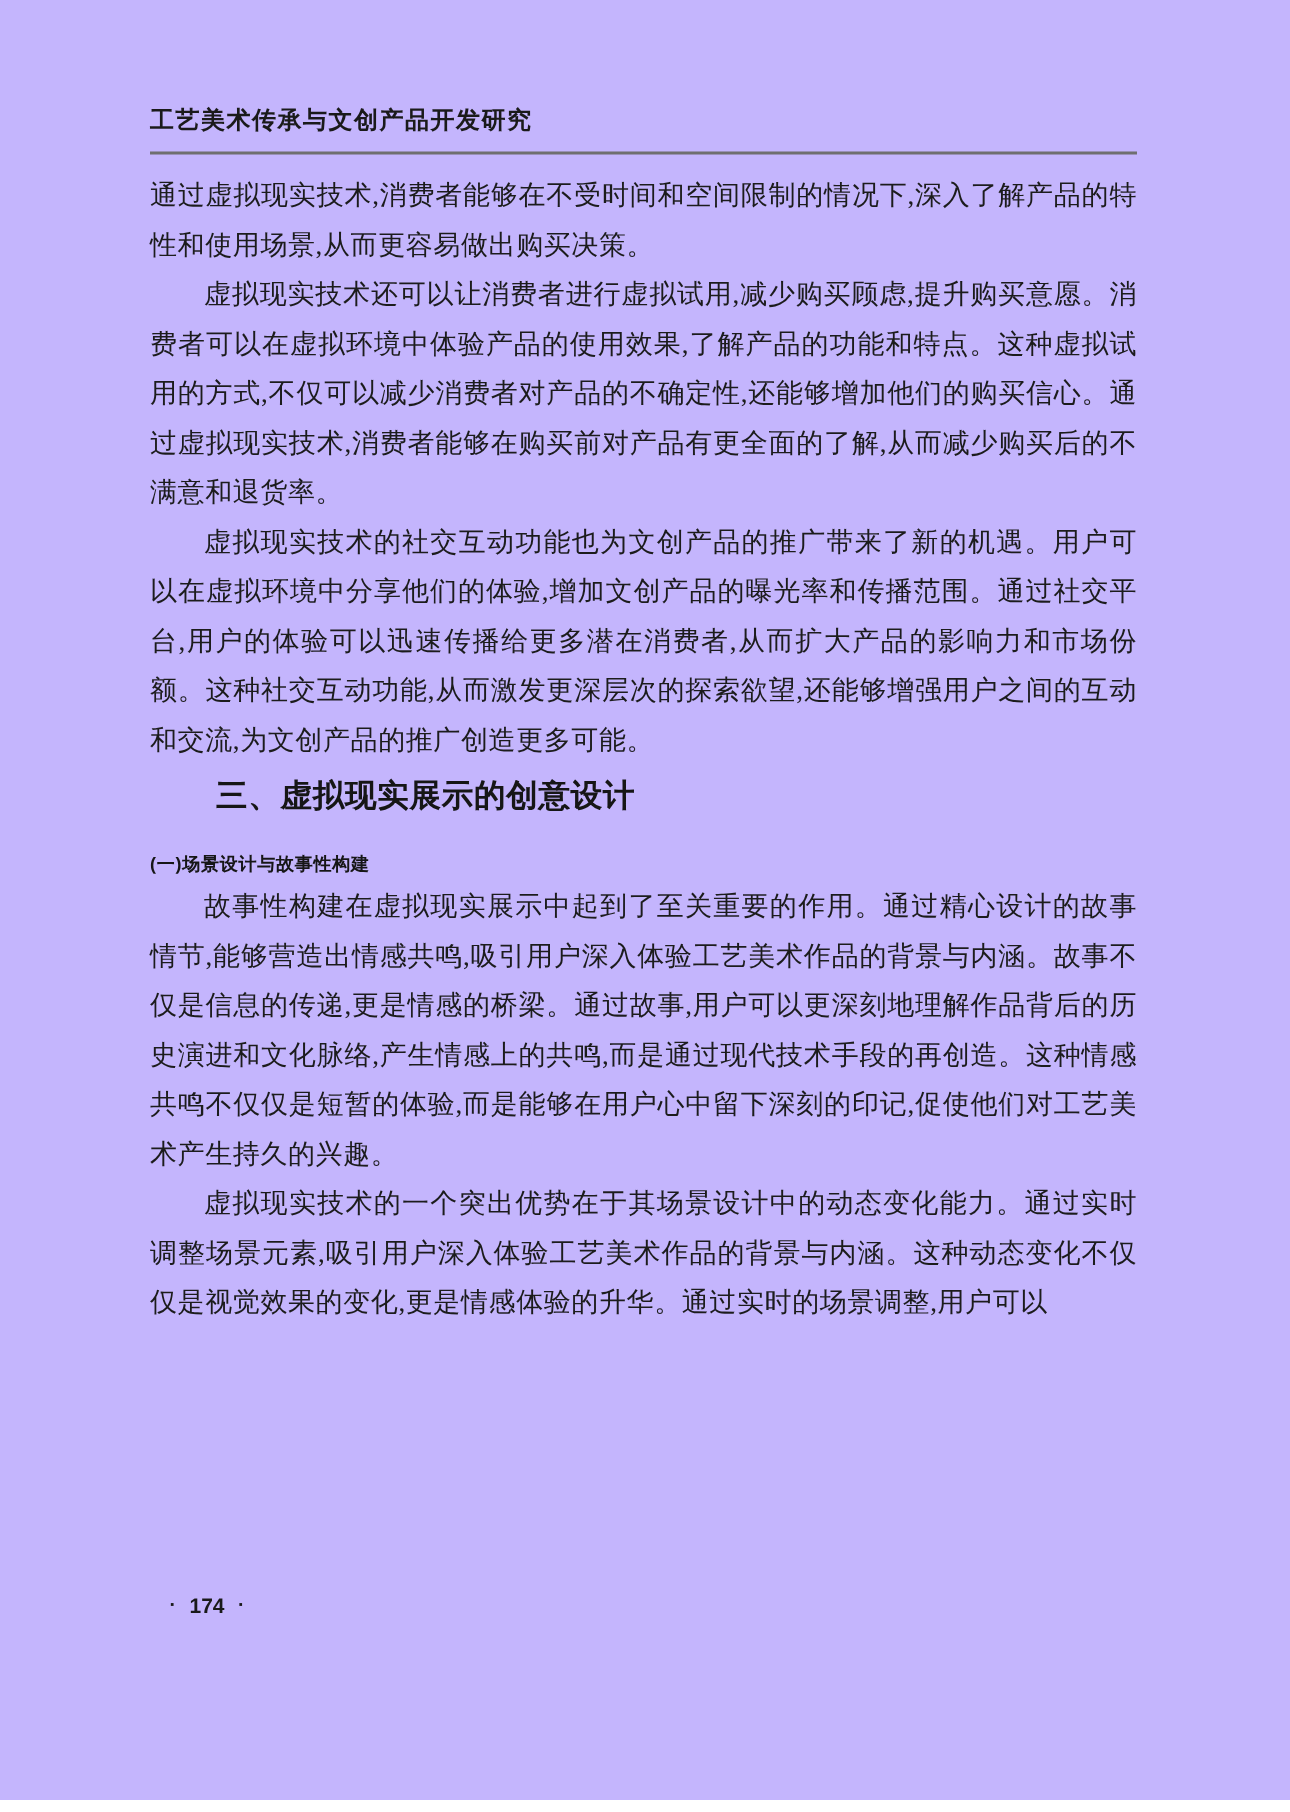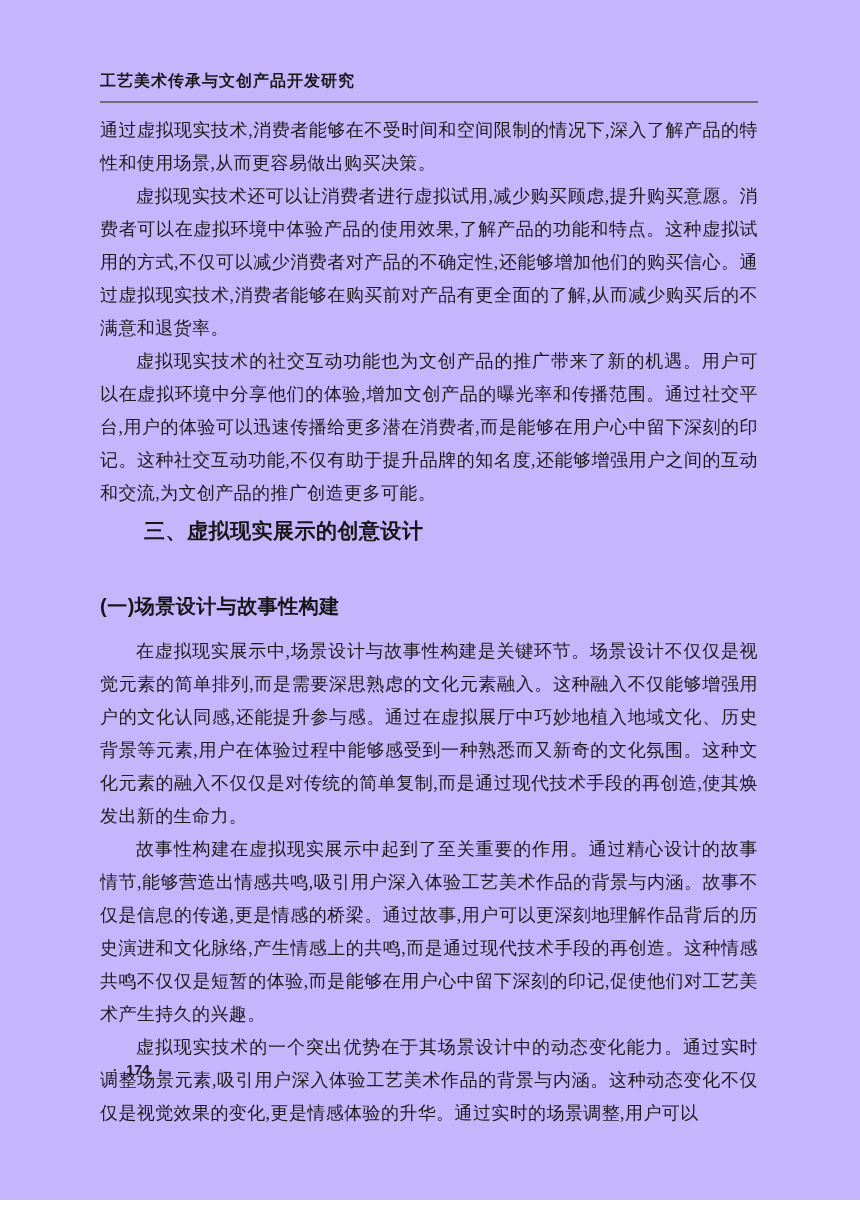--- a/index.html
+++ b/index.html
@@ -54,24 +54,24 @@
   .sec-heading {
     margin: 8px 0 0 44px;
     font-family: "Liberation Sans", "DejaVu Sans", sans-serif;
     font-weight: bold;
     font-size: 21px;
     line-height: 26px;
     letter-spacing: 0.5px;
     color: #161616;
   }
   .subsec-heading {
-    margin: 50px 0 0 0;
+    margin: 20px 0 0 0;
     font-family: "Liberation Sans", "DejaVu Sans", sans-serif;
     font-weight: bold;
-    font-size: 20px;
+    font-size: 12px;
     line-height: 24px;
     letter-spacing: 0.5px;
     color: #161616;
   }
   .after-heading {
     margin-top: 17px;
   }
   .page-footer {
     position: absolute;
     left: 104px;
@@ -97,27 +97,26 @@
     <header>
       <div class="running-head">工艺美术传承与文创产品开发研究</div>
       <hr class="head-rule">
     </header>
 
     <main>
       <p class="body-p first">通过虚拟现实技术,消费者能够在不受时间和空间限制的情况下,深入了解产品的特性和使用场景,从而更容易做出购买决策。</p>
 
       <p class="body-p">虚拟现实技术还可以让消费者进行虚拟试用,减少购买顾虑,提升购买意愿。消费者可以在虚拟环境中体验产品的使用效果,了解产品的功能和特点。这种虚拟试用的方式,不仅可以减少消费者对产品的不确定性,还能够增加他们的购买信心。通过虚拟现实技术,消费者能够在购买前对产品有更全面的了解,从而减少购买后的不满意和退货率。</p>
 
-      <p class="body-p">虚拟现实技术的社交互动功能也为文创产品的推广带来了新的机遇。用户可以在虚拟环境中分享他们的体验,增加文创产品的曝光率和传播范围。通过社交平台,用户的体验可以迅速传播给更多潜在消费者,而是能够在用户心中留下深刻的印记。这种社交互动功能,不仅有助于提升品牌的知名度,还能够增强用户之间的互动和交流,为文创产品的推广创造更多可能。</p>
+      <p class="body-p">虚拟现实技术的社交互动功能也为文创产品的推广带来了新的机遇。用户可以在虚拟环境中分享他们的体验,增加文创产品的曝光率和传播范围。通过社交平台,用户的体验可以迅速传播给更多潜在消费者,从而扩大产品的影响力和市场份额。这种社交互动功能,从而激发更深层次的探索欲望,还能够增强用户之间的互动和交流,为文创产品的推广创造更多可能。</p>
 
       <h2 class="sec-heading">三、虚拟现实展示的创意设计</h2>
 
       <h3 class="subsec-heading">(一)场景设计与故事性构建</h3>
 
-      <p class="body-p after-heading">在虚拟现实展示中,场景设计与故事性构建是关键环节。场景设计不仅仅是视觉元素的简单排列,而是需要深思熟虑的文化元素融入。这种融入不仅能够增强用户的文化认同感,还能提升参与感。通过在虚拟展厅中巧妙地植入地域文化、历史背景等元素,用户在体验过程中能够感受到一种熟悉而又新奇的文化氛围。这种文化元素的融入不仅仅是对传统的简单复制,而是通过现代技术手段的再创造,使其焕发出新的生命力。</p>
 
       <p class="body-p">故事性构建在虚拟现实展示中起到了至关重要的作用。通过精心设计的故事情节,能够营造出情感共鸣,吸引用户深入体验工艺美术作品的背景与内涵。故事不仅是信息的传递,更是情感的桥梁。通过故事,用户可以更深刻地理解作品背后的历史演进和文化脉络,产生情感上的共鸣,而是通过现代技术手段的再创造。这种情感共鸣不仅仅是短暂的体验,而是能够在用户心中留下深刻的印记,促使他们对工艺美术产生持久的兴趣。</p>
 
       <p class="body-p">虚拟现实技术的一个突出优势在于其场景设计中的动态变化能力。通过实时调整场景元素,吸引用户深入体验工艺美术作品的背景与内涵。这种动态变化不仅仅是视觉效果的变化,更是情感体验的升华。通过实时的场景调整,用户可以</p>
     </main>
 
   </div>
 
   <footer class="page-footer">
     <span class="dot">·</span><span>174</span><span class="dot">·</span>

